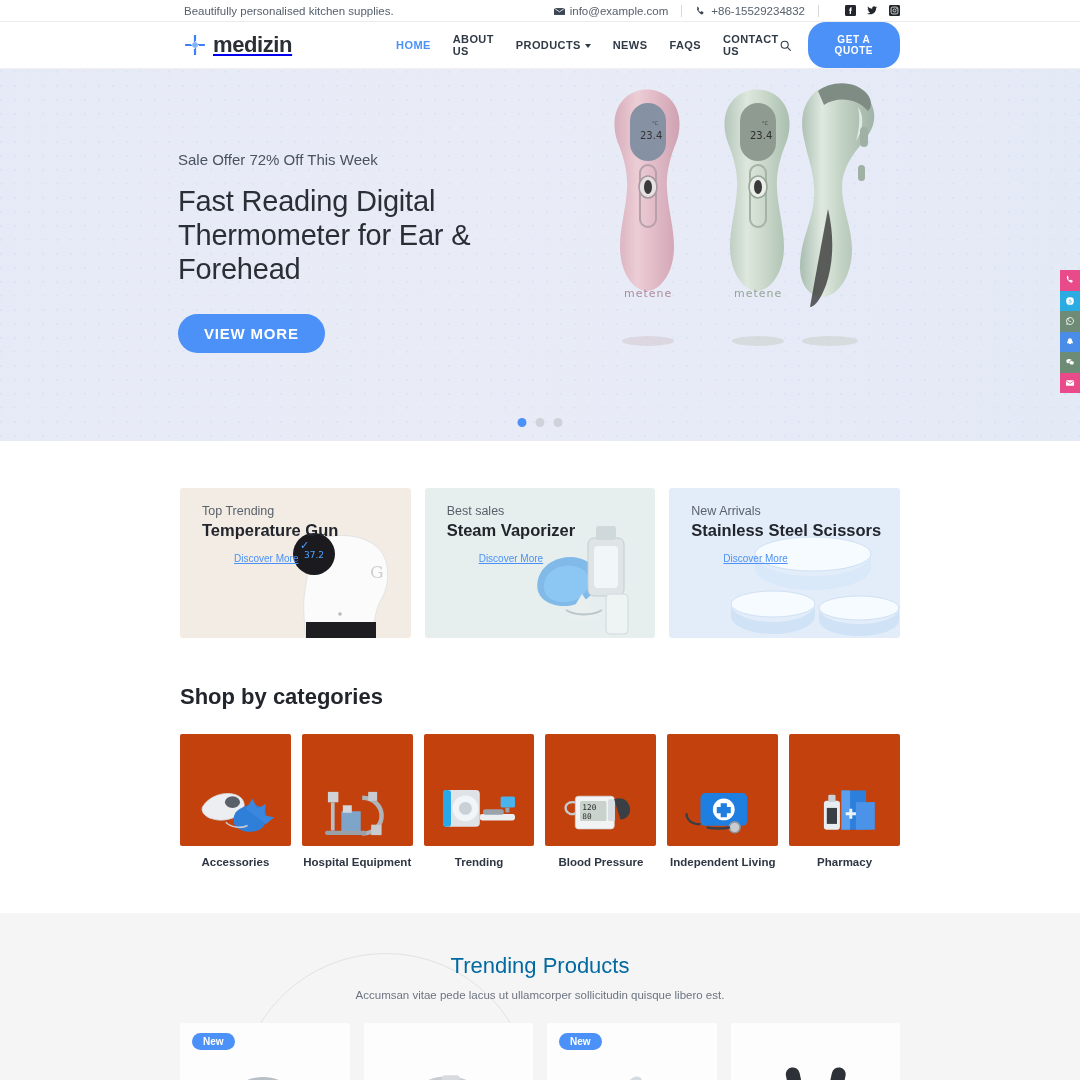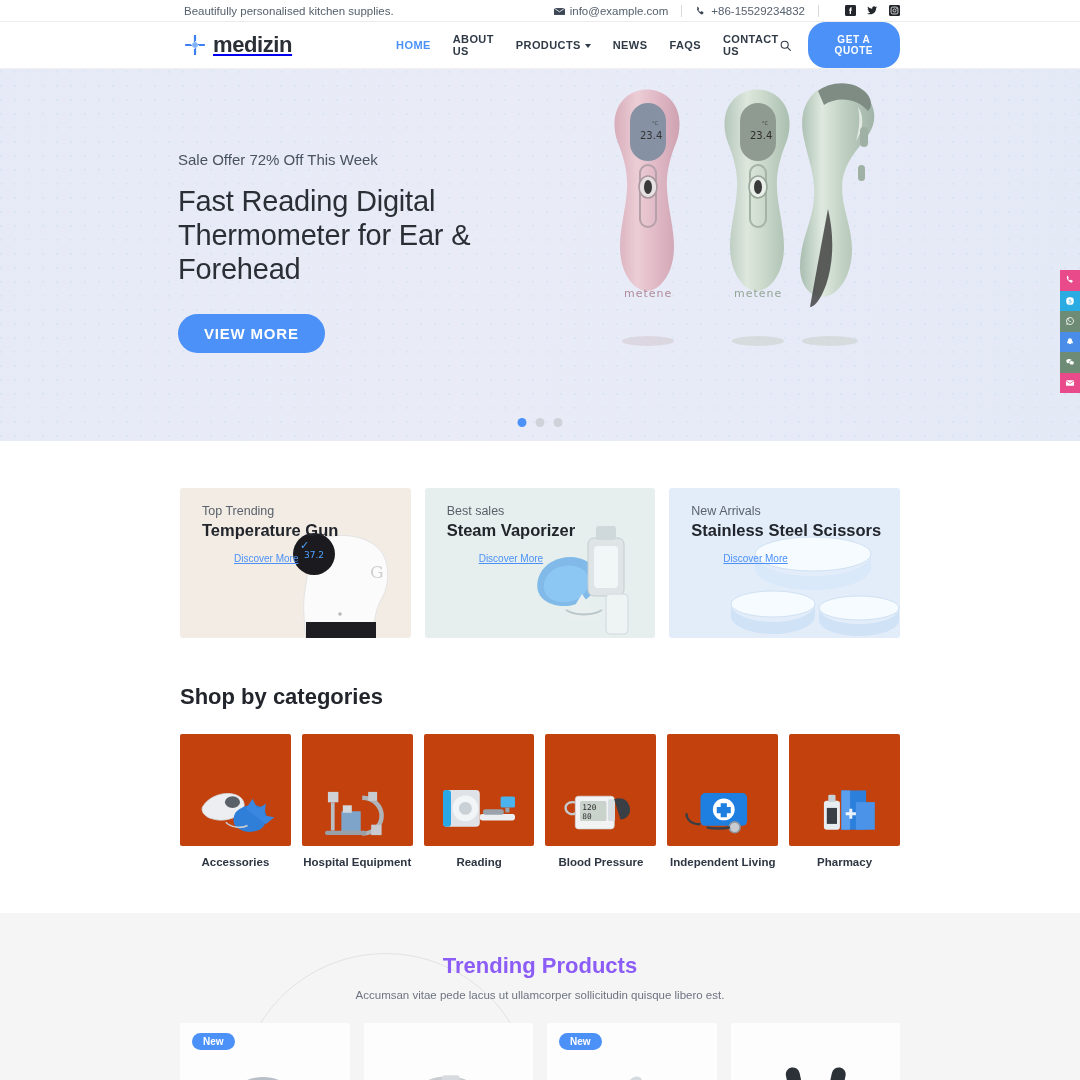--- a/index.html
+++ b/index.html
@@ -110,21 +110,21 @@
 
   
   .trending {
     position: relative; margin-top: 45px; background: #f5f5f5;
     padding-top: 40px; height: 186px; overflow: hidden;
   }
   .tr-circle {
     position: absolute; left: 238px; top: 40px; width: 295px; height: 295px;
     border: 1px solid #e2e2e2; border-radius: 50%;
   }
-  .tr-title { text-align: center; font-size: 22px; font-weight: 700; color: #8b5cf6; position:relative; z-index:2;}
+  .tr-title { text-align: center; font-size: 22px; font-weight: 400; color: #0369a1; position:relative; z-index:2;}
   .tr-sub { text-align: center; font-size: 11.5px; color: #6d7480; margin-top: 10px; position:relative;z-index:2;}
   .prod-row { display: flex; gap: 14px; margin-top: 22px; position: relative; z-index: 2; }
   .prod {
     position: relative; flex: 1; height: 150px; background: #fdfdfd;
     border-radius: 2px; overflow: hidden;
   }
   .badge {
     position: absolute; left: 12px; top: 10px; z-index: 4;
     background: #4b91f7; color: #fff; font-size: 10px; font-weight: 700;
     border-radius: 10px; padding: 3px 11px;
@@ -404,21 +404,21 @@
               <rect x="10" y="20" width="46" height="46" rx="5" fill="#dfe3e7"></rect>
               <rect x="10" y="20" width="10" height="46" rx="4" fill="#29a8e8"></rect>
               <circle cx="38" cy="43" r="16" fill="#f2f5f7"></circle>
               <circle cx="38" cy="43" r="8" fill="#c9d0d6"></circle>
               <rect x="56" y="50" width="44" height="8" rx="3" fill="#eceff2"></rect>
               <rect x="60" y="44" width="26" height="7" rx="3" fill="#9aa3ab"></rect>
               <rect x="82" y="28" width="18" height="14" rx="2" fill="#4ab2ec"></rect>
               <rect x="88" y="42" width="5" height="6" fill="#9aa3ab"></rect>
             </svg>
           </div>
-          <div class="cat-label">Reading</div>
+          <div class="cat-label">Trending</div>
         </div>
         <div class="cat">
           <div class="cat-tile">
             <svg viewBox="0 0 110 90" width="86" height="70">
               <rect x="22" y="26" width="50" height="42" rx="4" fill="#f1f3f5" stroke="#d6dade"></rect>
               <rect x="28" y="32" width="34" height="26" rx="2" fill="#c9d3cb"></rect>
               <text x="31" y="44" font-family="DejaVu Sans Mono, monospace" font-size="10" fill="#2a2a2a">120</text>
               <text x="31" y="55" font-family="DejaVu Sans Mono, monospace" font-size="10" fill="#2a2a2a">80</text>
               <rect x="64" y="30" width="9" height="28" rx="2" fill="#d8dde1"></rect>
               <path d="M22 34c-10-2-14 4-12 10 2 5 8 6 12 4" fill="none" stroke="#c5cace" stroke-width="3"></path>

